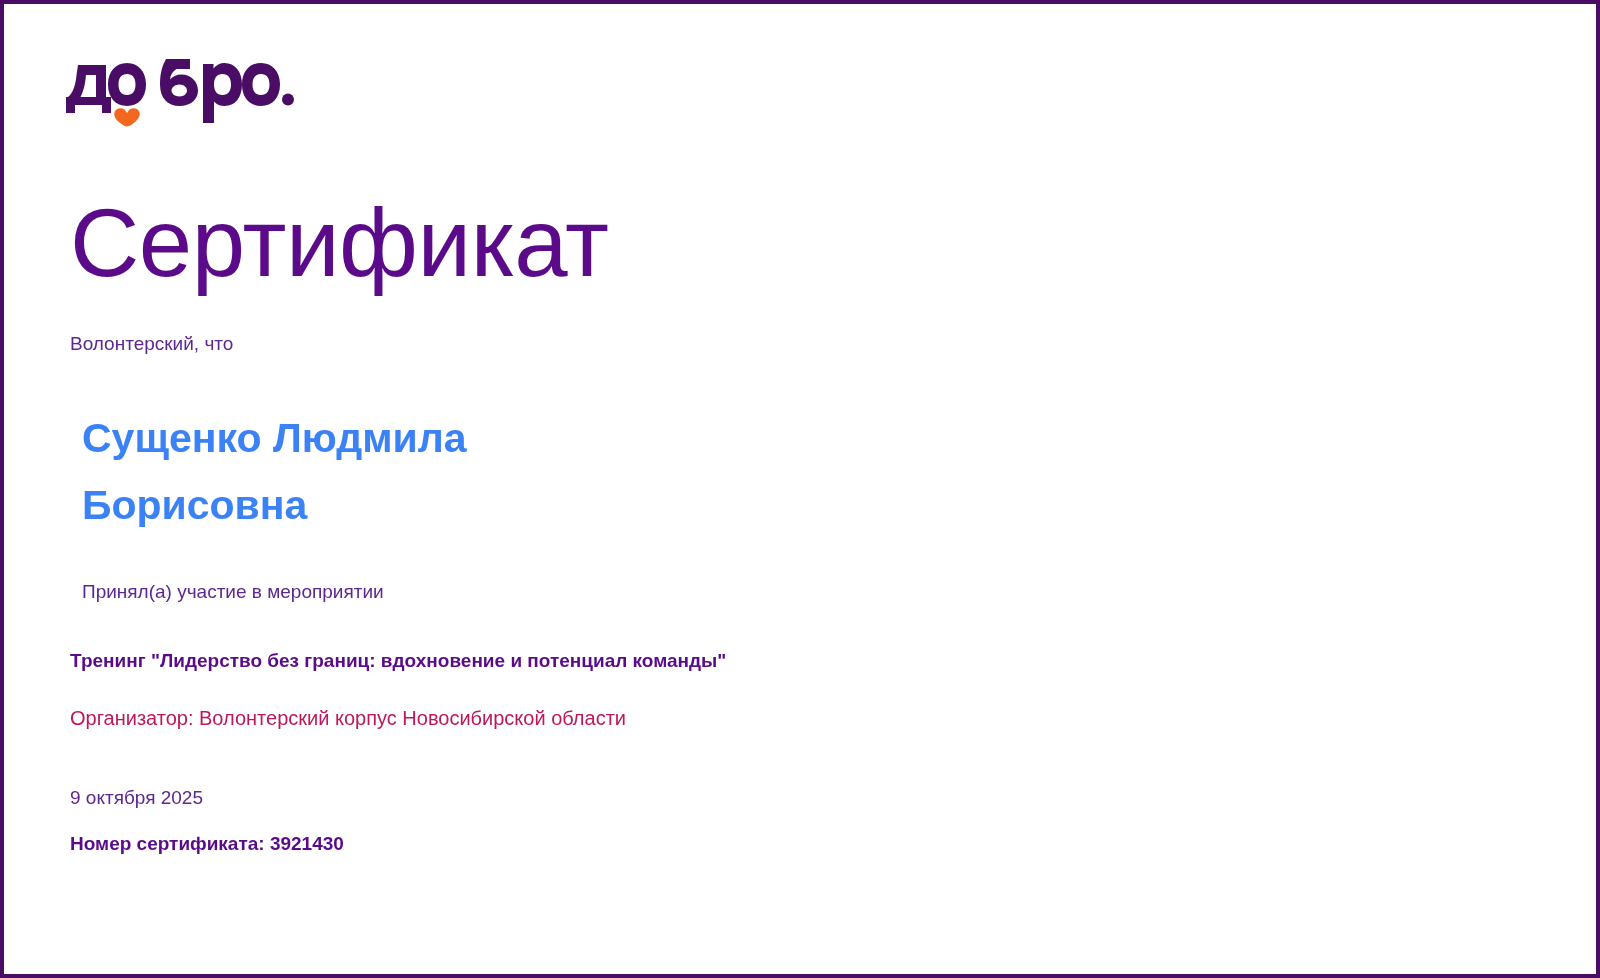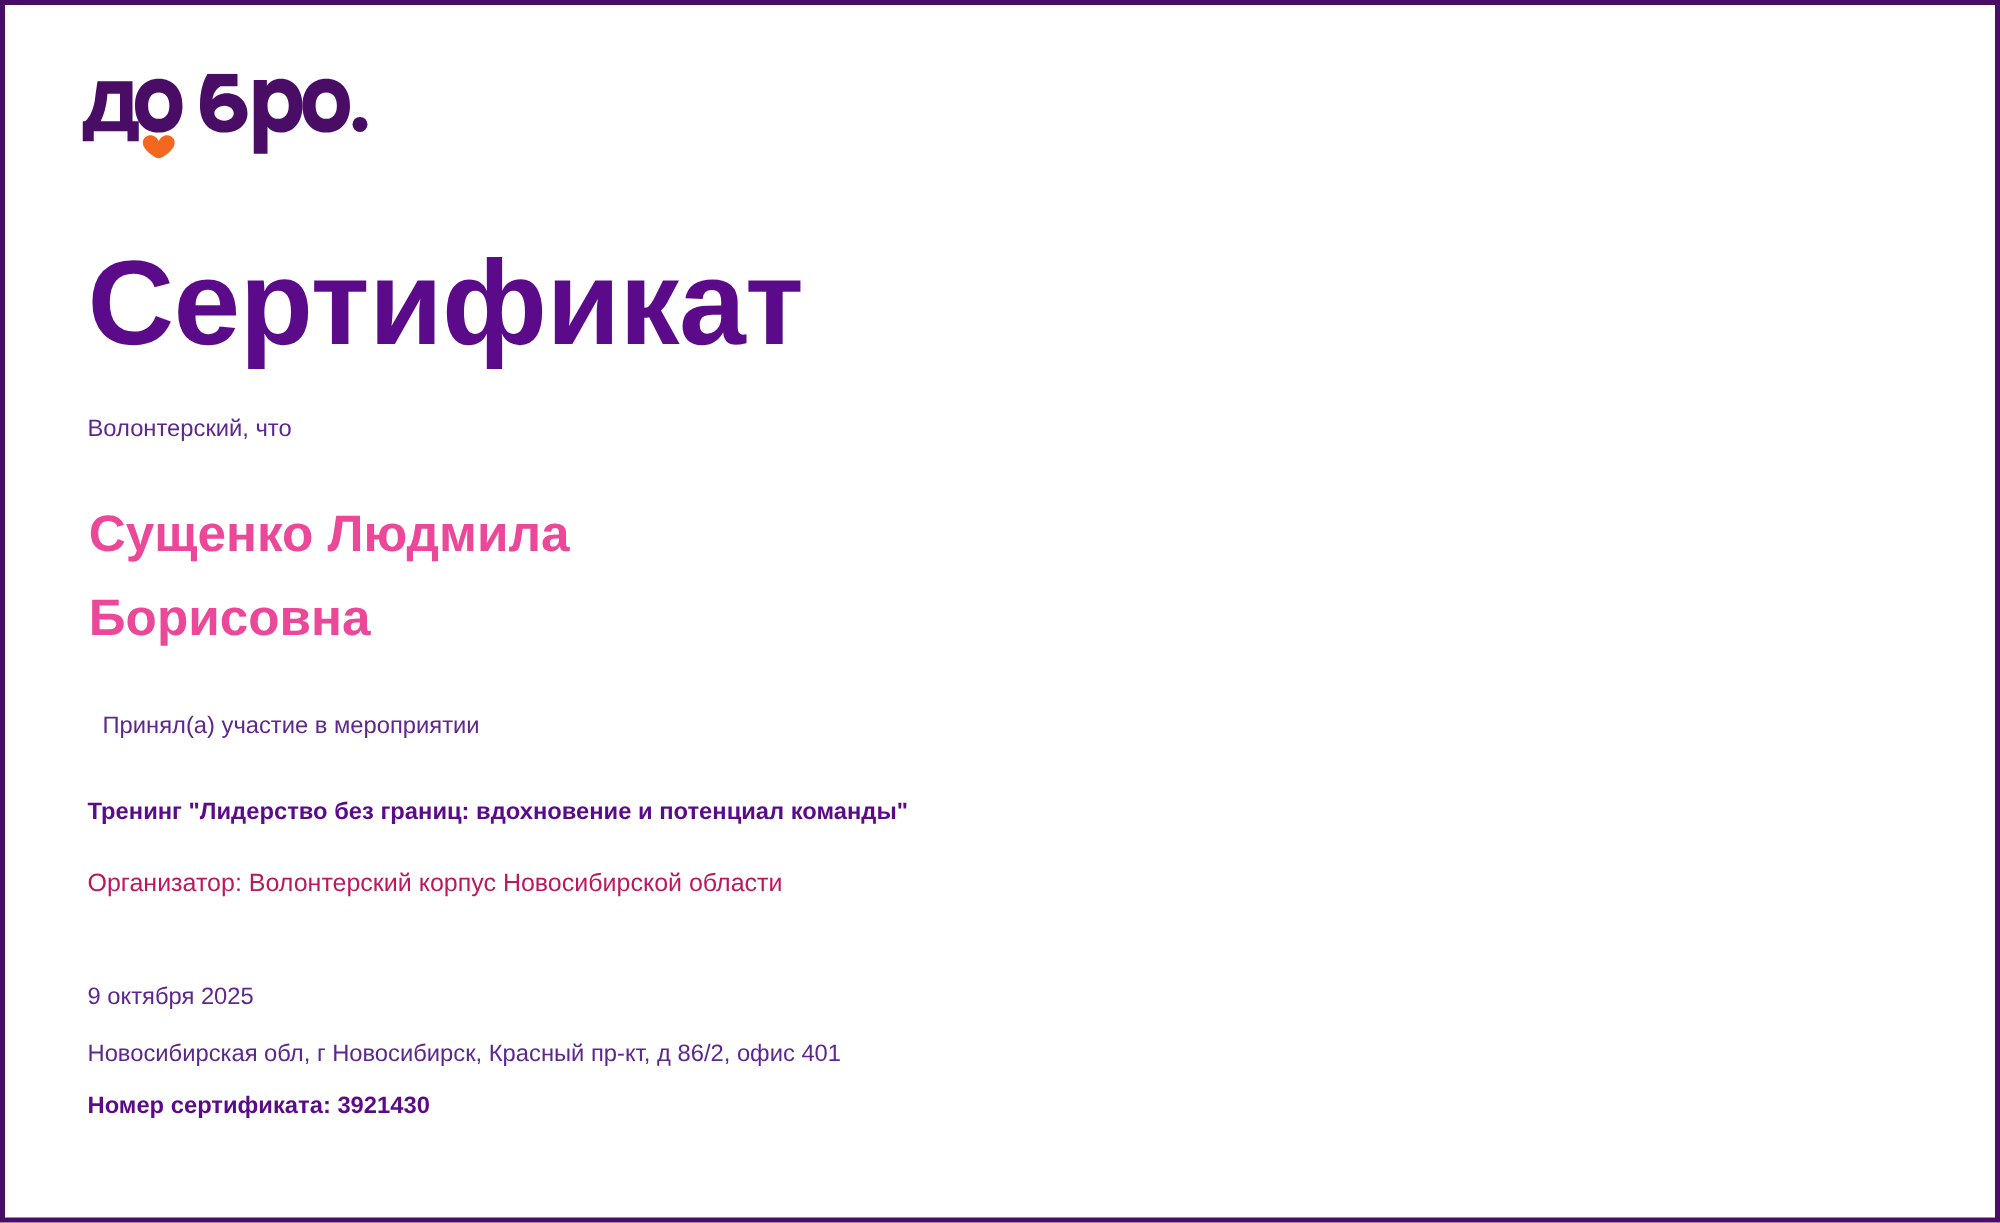--- a/index.html
+++ b/index.html
@@ -44,43 +44,43 @@
     position: absolute;
     left: 66px;
     top: 190px;
     width: 1440px;
   }
 
   .cert-title {
     margin: 0;
     font-size: 96px;
     line-height: 1.02;
-    font-weight: bold;
+    font-weight: normal;
     color: #5B0B8A;
     letter-spacing: -0.5px;
     white-space: nowrap;
   }
 
   .lead-line {
     margin: 0;
     padding-top: 38px;
     font-size: 19px;
     line-height: 1.45;
     color: #5E2790;
     font-weight: normal;
   }
 
   .recipient-name {
-    margin: 1px;
+    margin: 12px;
     padding-top: 36px;
     width: 560px;
     font-size: 41px;
     line-height: 1.62;
     font-weight: bold;
-    color: #ec4899;
+    color: #3b82f6;
   }
 
   .participation-line {
     margin: 12px;
     padding-top: 28px;
     font-size: 19px;
     line-height: 1.45;
     color: #5E2790;
   }
 
@@ -179,17 +179,16 @@
 
     <p class="participation-line">Принял(а) участие в мероприятии</p>
 
     <p class="event-name">Тренинг "Лидерство без границ: вдохновение и потенциал команды"</p>
 
     <p class="organizer-line">Организатор: Волонтерский корпус Новосибирской области</p>
   </div>
 
   <div class="footer-block">
     <p class="footer-line footer-date">9 октября 2025</p>
-    <p class="footer-line footer-address">Новосибирская обл, г Новосибирск, Красный пр-кт, д 86/2, офис 401</p>
     <p class="footer-line footer-number">Номер сертификата: 3921430</p>
   </div>
 
 </div>
 
 </body></html>

